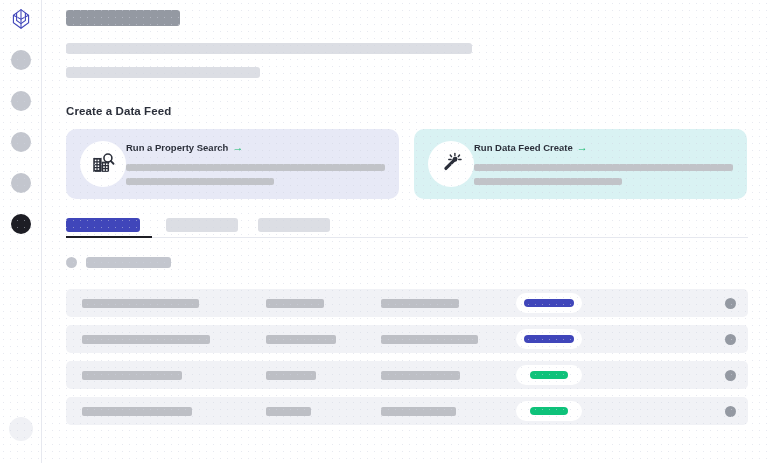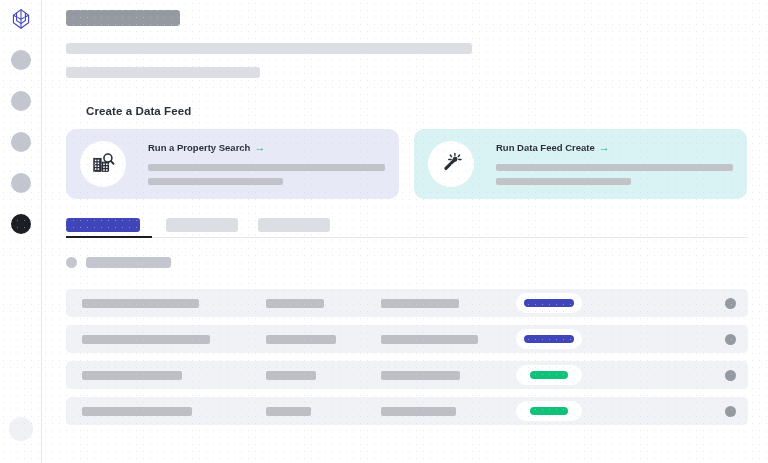--- a/index.html
+++ b/index.html
@@ -87,21 +87,20 @@
     border-radius: 3px;
   }
 
   .section-heading {
     position: absolute;
     left: 24px; top: 105px;
     font-size: 11.5px;
     font-weight: bold;
     color: #2b2f3a;
     letter-spacing: 0.1px;
-    margin-left: 20px;
   }
 
   
   .card {
     position: absolute;
     top: 129px;
     height: 70px;
     border-radius: 10px;
   }
   .card-search { left: 24px; width: 333px; background: #e7e9f6; }
@@ -112,21 +111,21 @@
     left: 14px; top: 12px;
     width: 46px; height: 46px;
     border-radius: 50%;
     background: #ffffff;
     display: flex;
     align-items: center;
     justify-content: center;
   }
   .card-body {
     position: absolute;
-    left: 82px; top: 13px;
+    left: 60px; top: 13px;
     right: 14px;
   }
   .card-title {
     font-size: 9.5px;
     font-weight: bold;
     color: #2b2f3a;
     white-space: nowrap;
     display: flex;
     align-items: center;
     gap: 4px;

